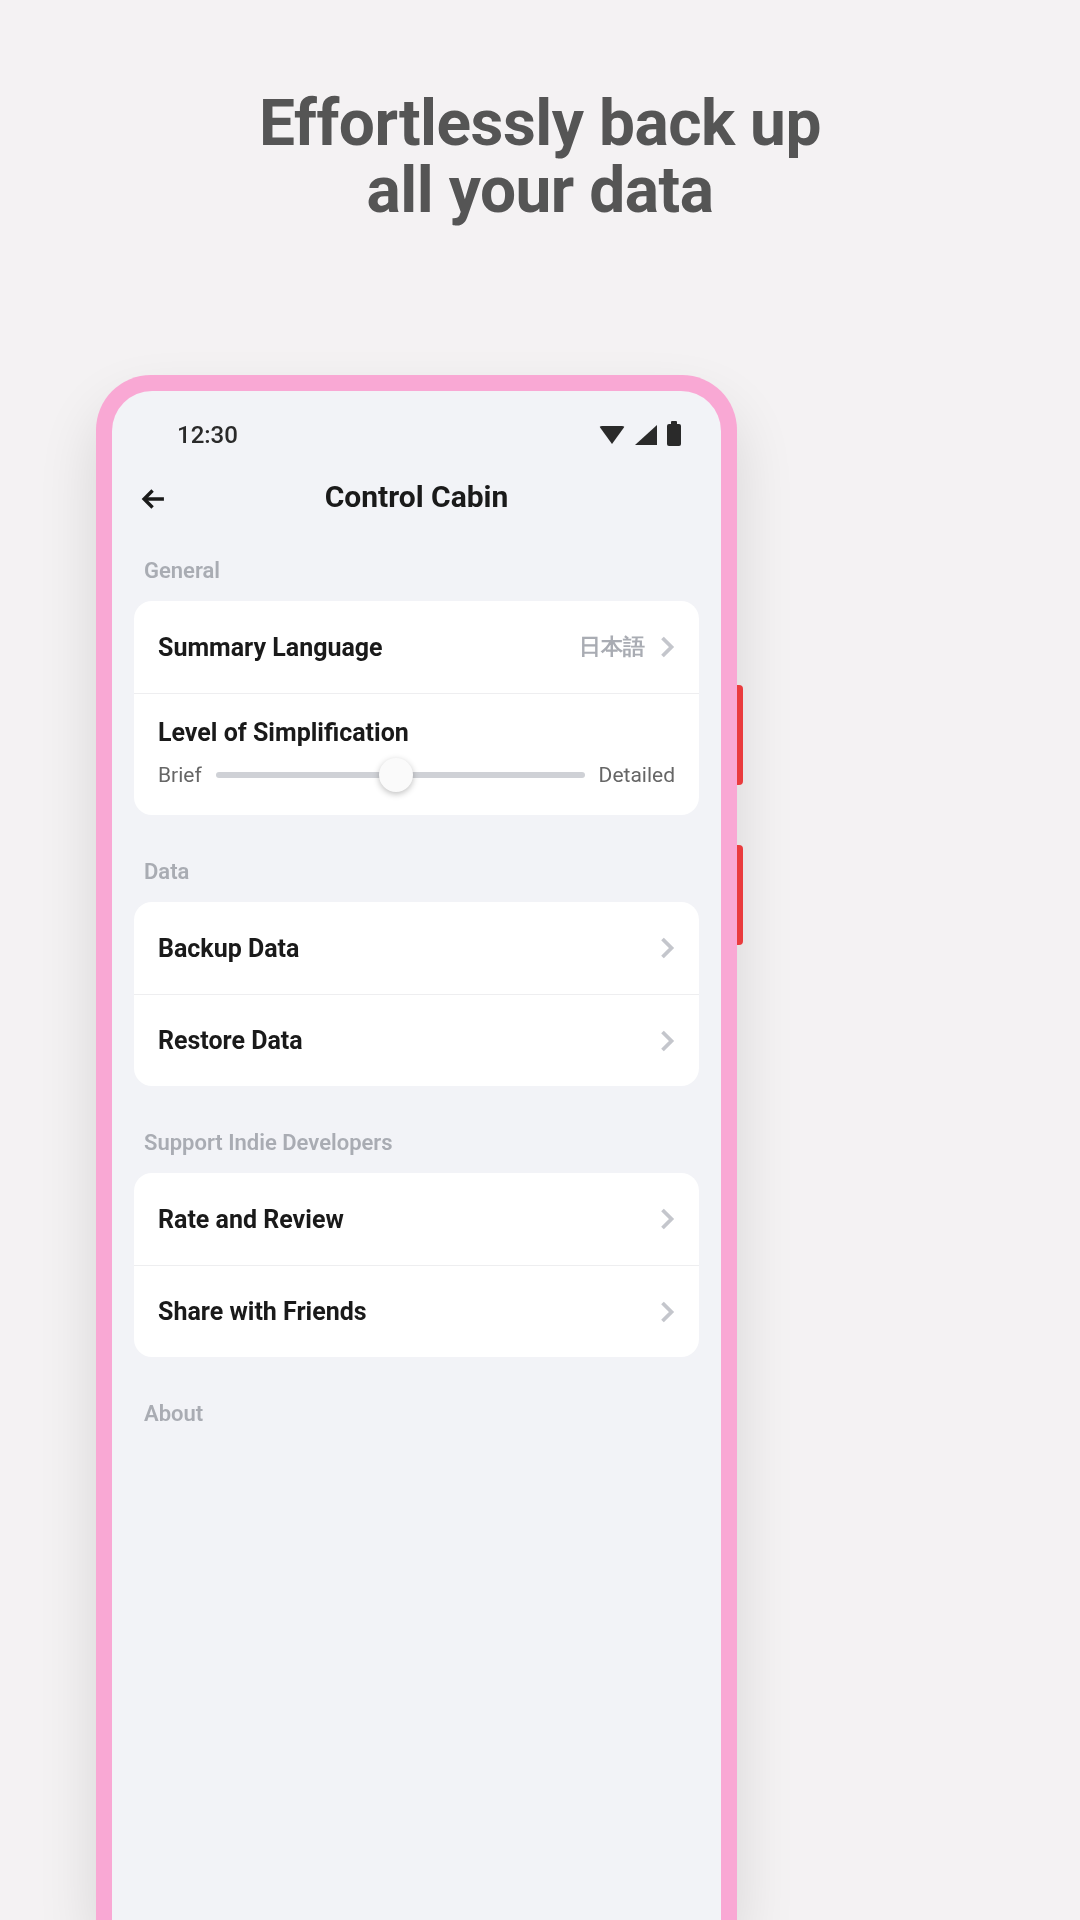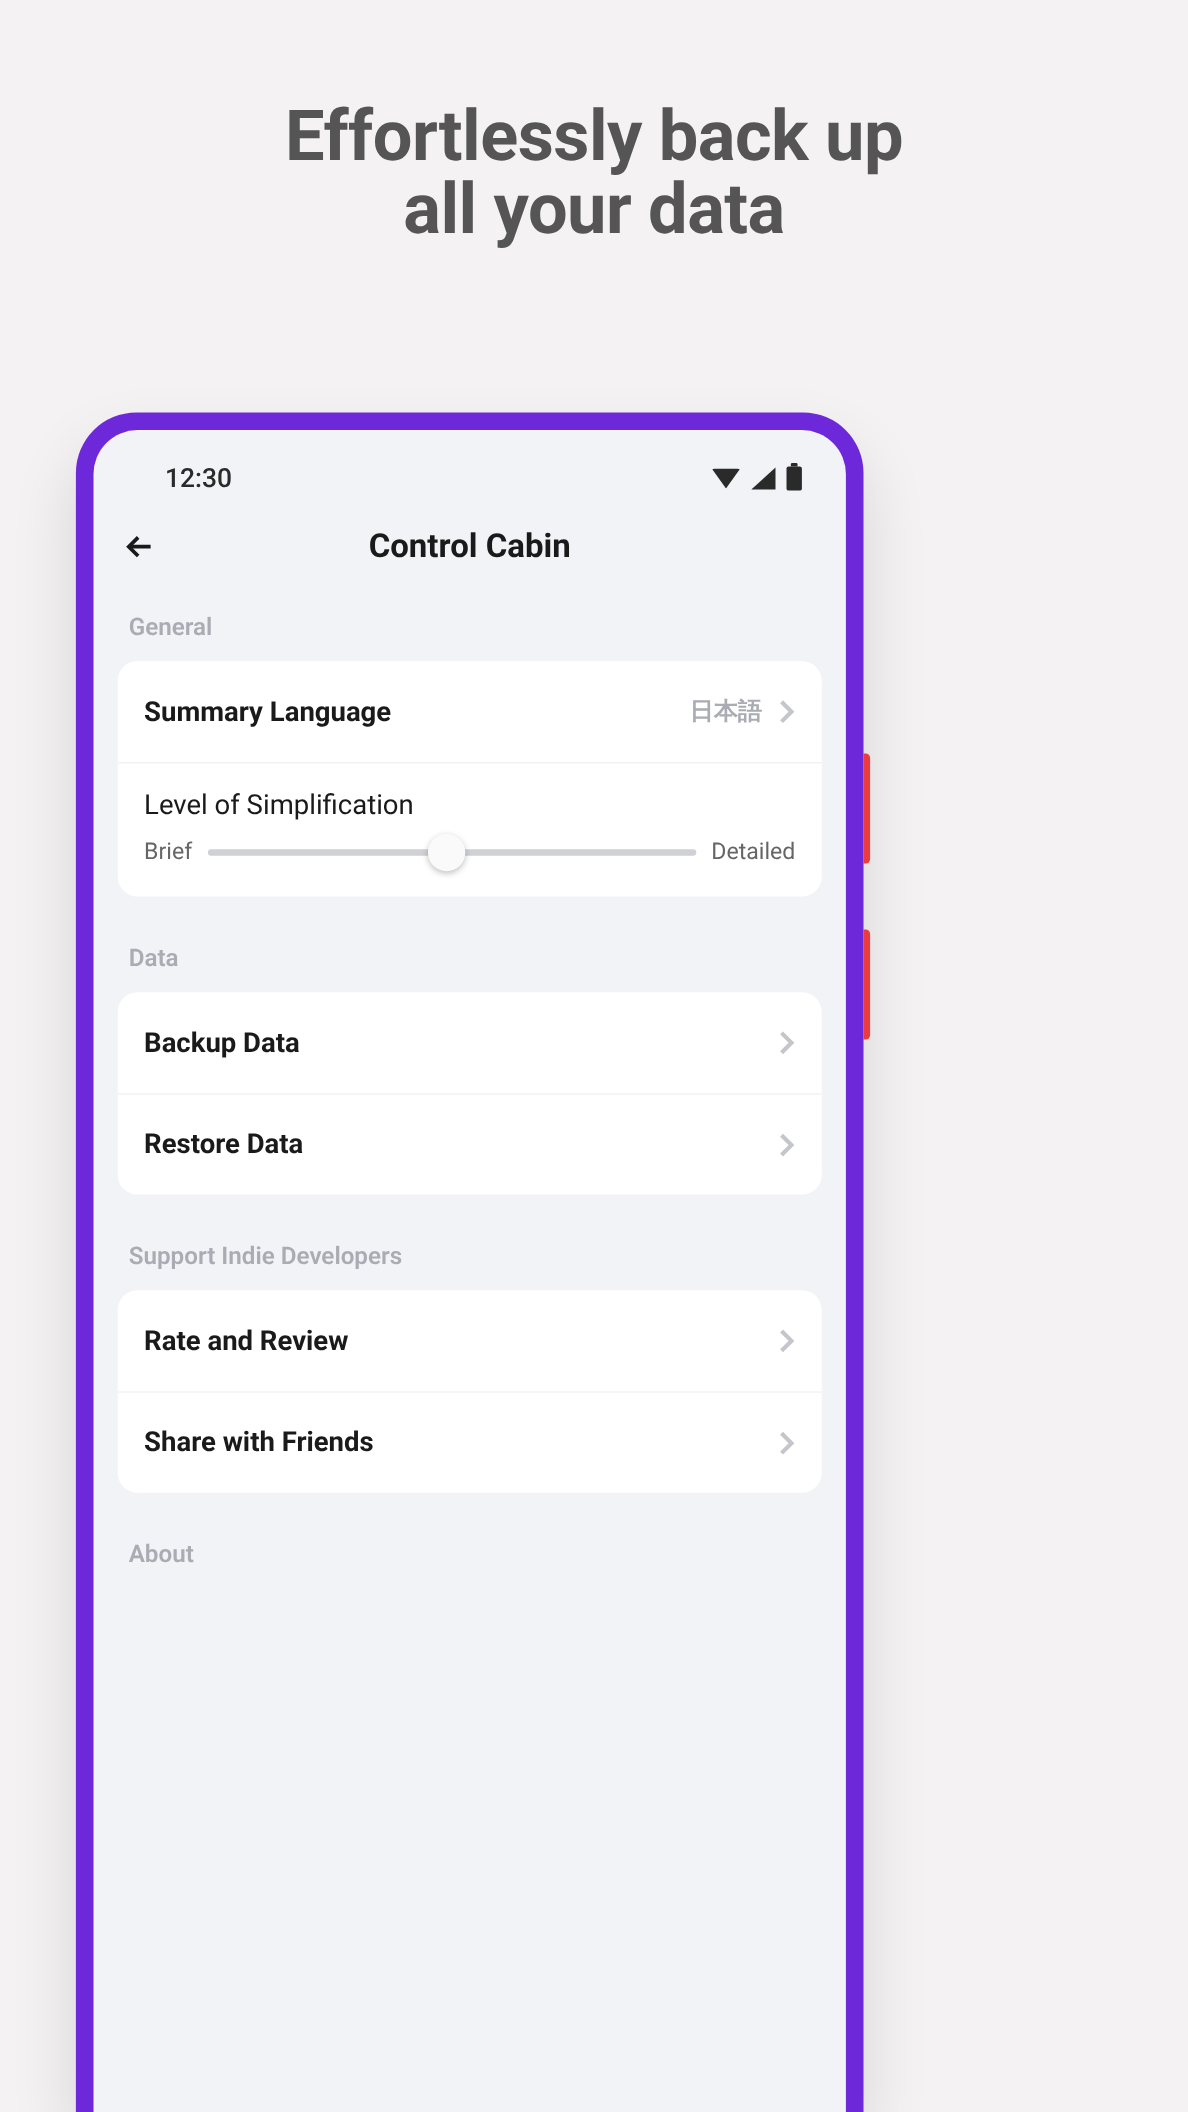--- a/index.html
+++ b/index.html
@@ -16,24 +16,24 @@
     font-size: 64px;
     font-weight: 700;
     color: #555;
     padding-top: 90px;
     line-height: 1.05;
     letter-spacing: -0.5px;
   }
   .phone {
     position: absolute;
     top: 375px;
-    left: 69px;
-    width: 716px;
+    left: 96px;
+    width: 641px;
     height: 1545px;
-    background: #6d28d9;
+    background: #f9a8d4;
     border-radius: 55px 55px 0 0;
     box-shadow: 0 30px 60px rgba(0,0,0,0.12);
   }
   .phone-btn {
     position: absolute;
     right: -6px;
     width: 6px;
     height: 100px;
     background: #ea3b3e;
     border-radius: 0 4px 4px 0;
@@ -90,21 +90,20 @@
   .icon-battery::before {
     content: '';
     position: absolute;
     top: -3px; left: 4px;
     width: 6px; height: 3px;
     background: #2a2a2a;
     border-radius: 1px 1px 0 0;
   }
   .nav-bar {
     display: flex;
-    align-items: center;
     padding: 28px 22px 10px 22px;
     position: relative;
   }
   .back-arrow {
     position: absolute;
     left: 22px;
     width: 40px; height: 40px;
     display: flex; align-items: center; justify-content: center;
   }
   .back-arrow svg { width: 34px; height: 34px; }
@@ -157,21 +156,21 @@
     color: #c4c6cc;
     display: flex;
   }
   .chevron svg { width: 16px; height: 24px; }
   .slider-block {
     padding: 24px 24px 28px 24px;
     border-top: 1px solid #eeeef0;
   }
   .slider-title {
     font-size: 25px;
-    font-weight: 400;
+    font-weight: 700;
     color: #1a1a1a;
     margin-bottom: 16px;
   }
   .slider-row {
     display: flex;
     align-items: center;
     gap: 14px;
   }
   .slider-end {
     font-size: 21px;

